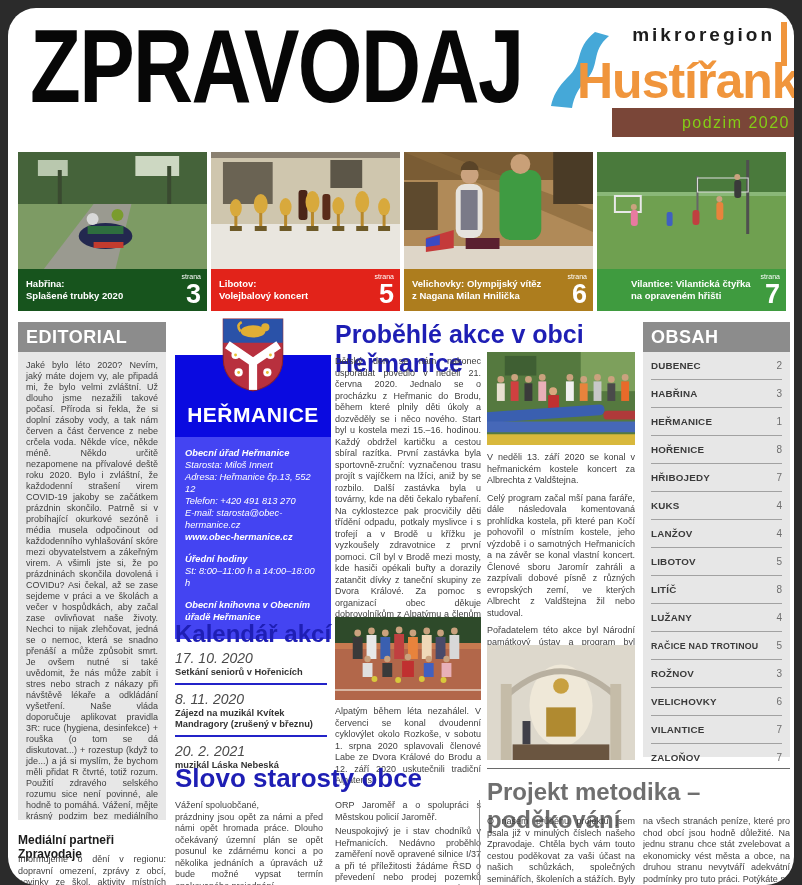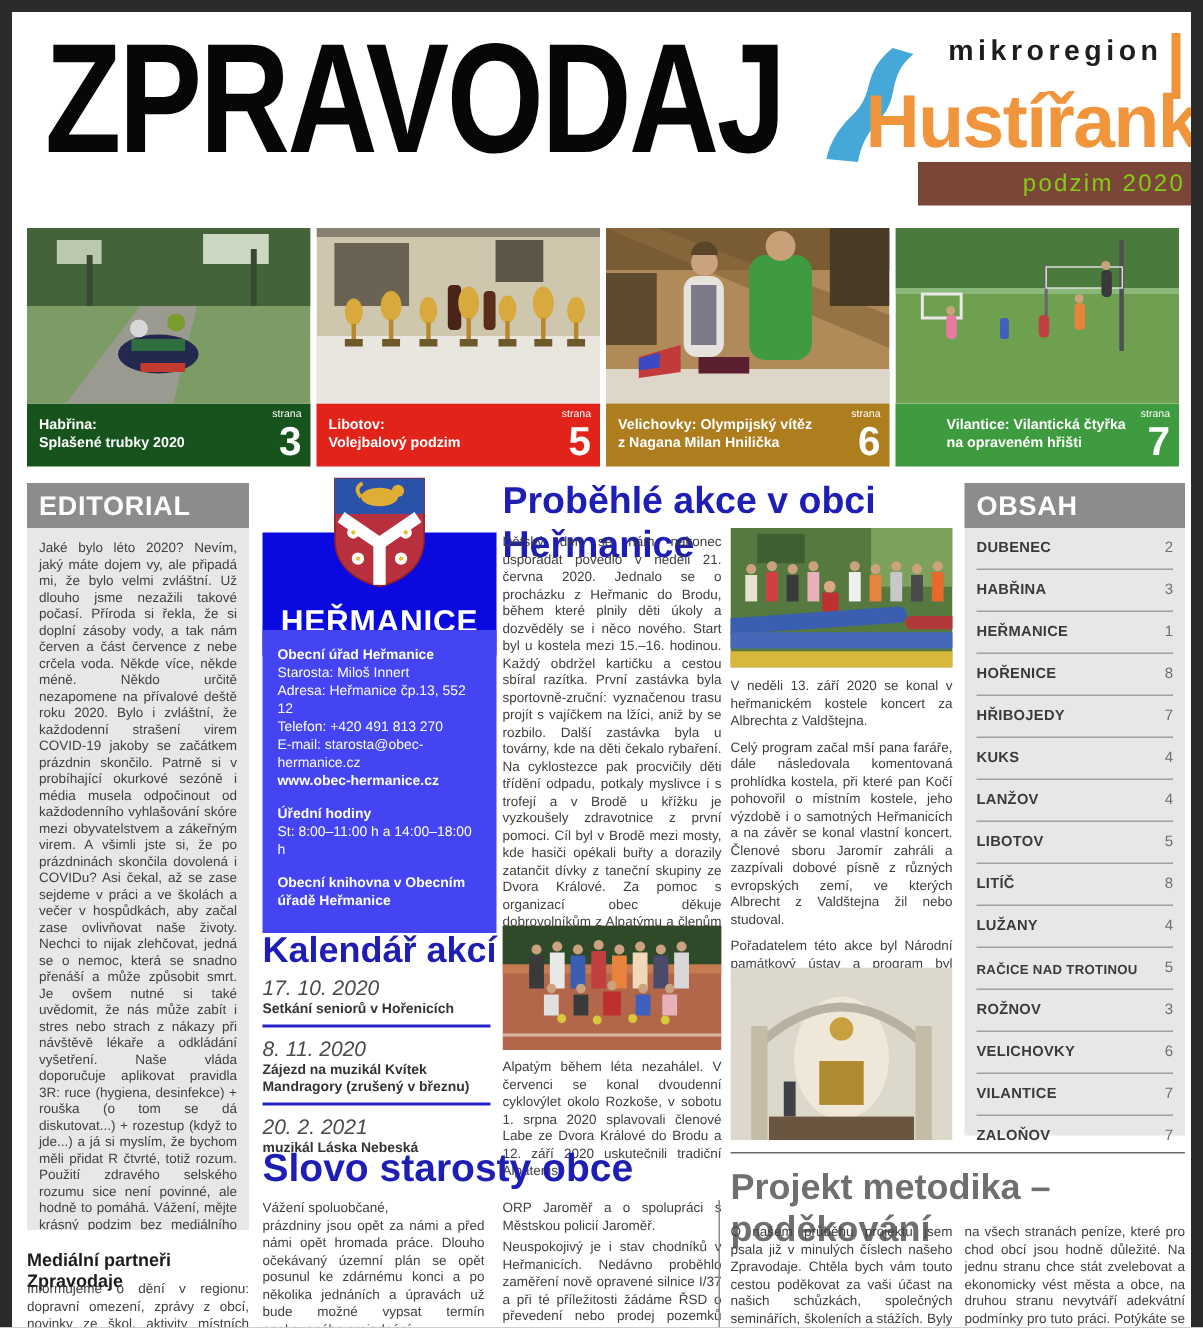--- a/index.html
+++ b/index.html
@@ -1,18 +1,18 @@
 <!DOCTYPE html>
 <html><head>
 <meta charset="utf-8">
 <style>
   html,body{margin:0;padding:0;}
   .stage{position:relative;width:802px;height:885px;background:#2b2b2b;overflow:hidden;
          font-family:"Liberation Sans",sans-serif;}
-  .sheet{position:absolute;left:8px;top:8px;width:786px;height:877px;background:#ffffff;overflow:hidden;}
+  .sheet{position:absolute;left:8px;top:8px;width:786px;height:877px;background:#ffffff;overflow:hidden;border-radius:28px;}
   .abs{position:absolute;}
 
   
   .masthead{font-weight:bold;font-size:104px;line-height:1;color:#070707;letter-spacing:-2px;
             transform:scaleX(.80);transform-origin:left top;white-space:nowrap;}
   .logo-region{font-size:19px;color:#1d1d1d;letter-spacing:3px;font-weight:bold;}
   .logo-name{font-size:50px;font-weight:bold;color:#f0953c;letter-spacing:-1px;}
   .subbar{background:#8c8c8c;color:#fff;font-weight:bold;font-size:15.5px;line-height:29px;
           padding-left:10px;letter-spacing:.2px;white-space:nowrap;overflow:hidden;}
   .issuebox{background:#7a4638;color:#84cc16;font-weight:normal;font-size:16px;line-height:29px;
@@ -146,21 +146,21 @@
         <rect x="69" y="74" width="12" height="5"></rect>
             <rect x="96" y="74" width="12" height="5"></rect>
         <rect x="122" y="74" width="12" height="5"></rect>
             <rect x="146" y="74" width="12" height="5"></rect>
         <rect x="168" y="74" width="12" height="5"></rect>
       </g>
     </svg>
     <div class="pcap" style="background: rgb(226, 35, 26);">
       <div class="pcap-lines">
         <div>Libotov:</div>
-        <div>Volejbalový podzim</div>
+        <div>Volejbalový koncert</div>
       </div>
       <div class="pcap-page">
         <span class="pcap-strana">strana</span>
         <span class="pcap-num">5</span>
       </div>
     </div>
   </div>
 
   <div class="pcard" style="left:396px;">
     <svg class="pimg" viewBox="0 0 190 117" preserveAspectRatio="none">
@@ -247,21 +247,21 @@
       <circle cx="18" cy="55" r="4"></circle>
           <circle cx="46" cy="55" r="4"></circle>
     </g>
     <g fill="#e8c030">
       <circle cx="15" cy="38" r="1.4"></circle>
           <circle cx="49" cy="38" r="1.4"></circle>
       <circle cx="18" cy="55" r="1.4"></circle>
           <circle cx="46" cy="55" r="1.4"></circle>
     </g>
   </svg>
-  <div class="abs herm-light" style="left:167px;top:412px;width:156px;height:202px;overflow:hidden;">
+  <div class="abs herm-light" style="left:167px;top:429px;width:156px;height:202px;overflow:hidden;font-style:italic;">
     <div class="herm-b">Obecní úřad Heřmanice</div>
     <div>Starosta: Miloš Innert</div>
     <div>Adresa: Heřmanice čp.13, 552 12</div>
     <div>Telefon: +420 491 813 270</div>
     <div>E-mail: starosta@obec-hermanice.cz</div>
     <div class="herm-b">www.obec-hermanice.cz</div>
     <div class="herm-gap"></div>
     <div class="herm-b">Úřední hodiny</div>
     <div>St: 8:00–11:00 h a 14:00–18:00 h</div>
     <div class="herm-gap"></div>

